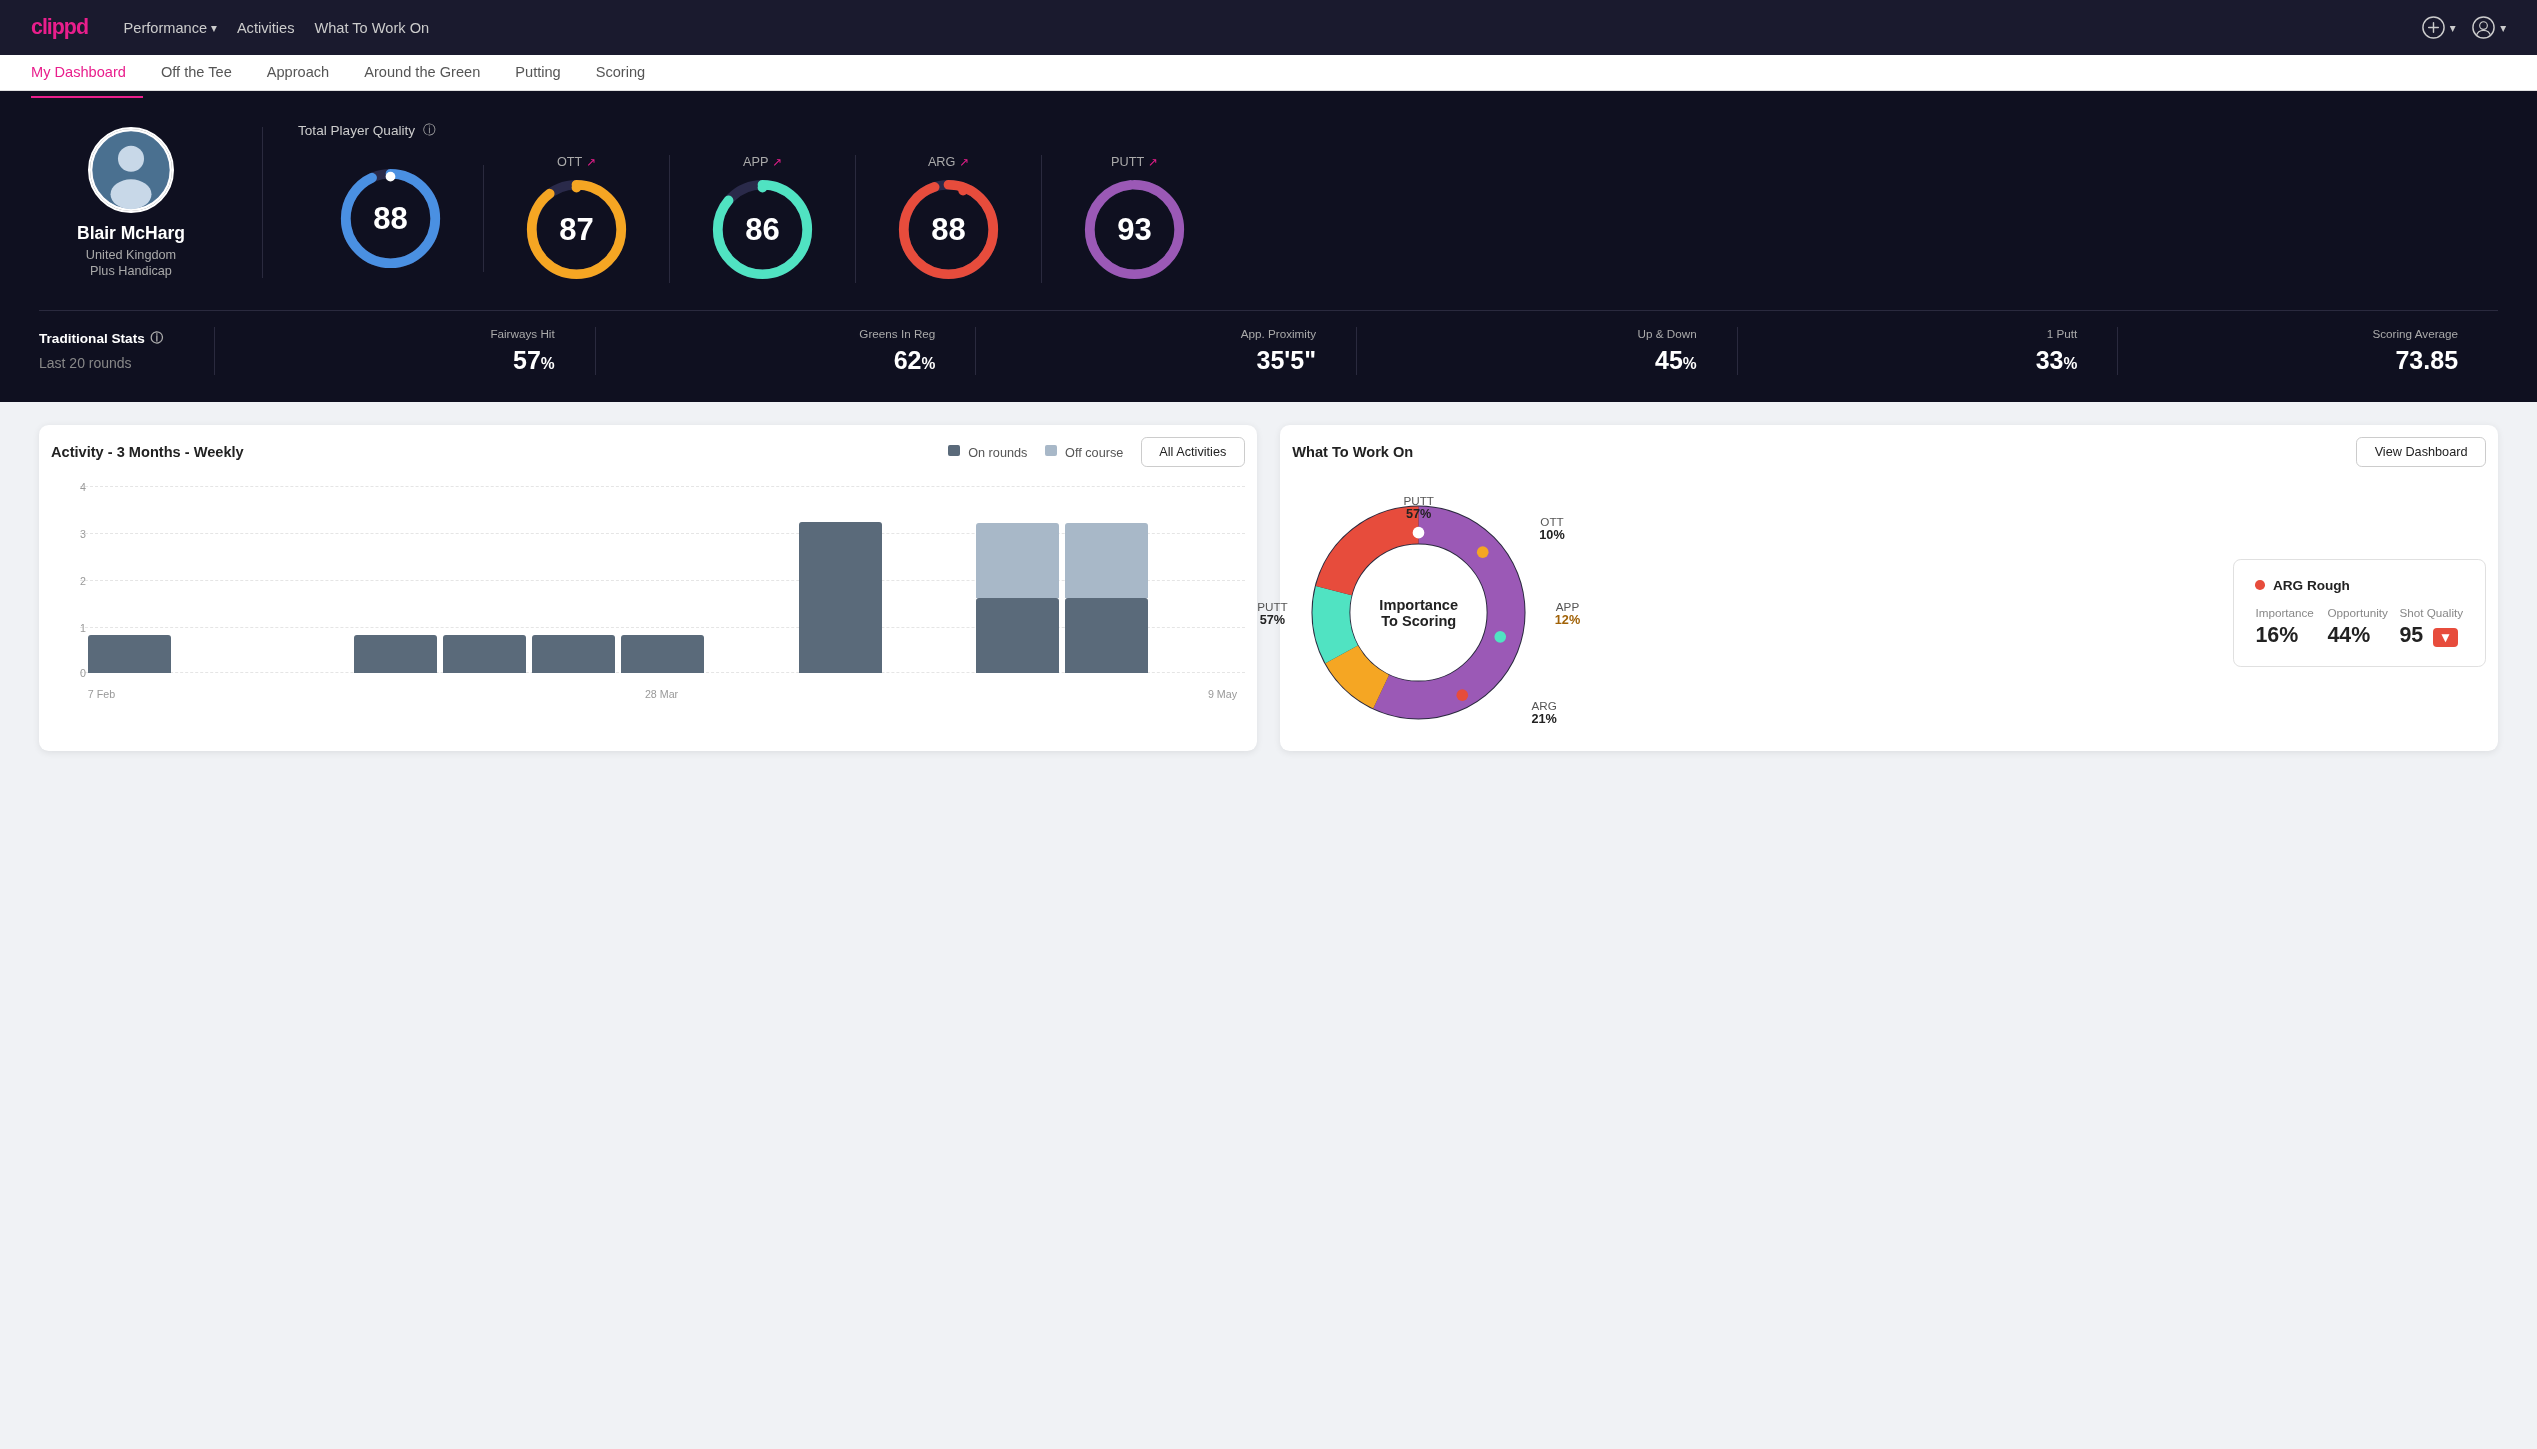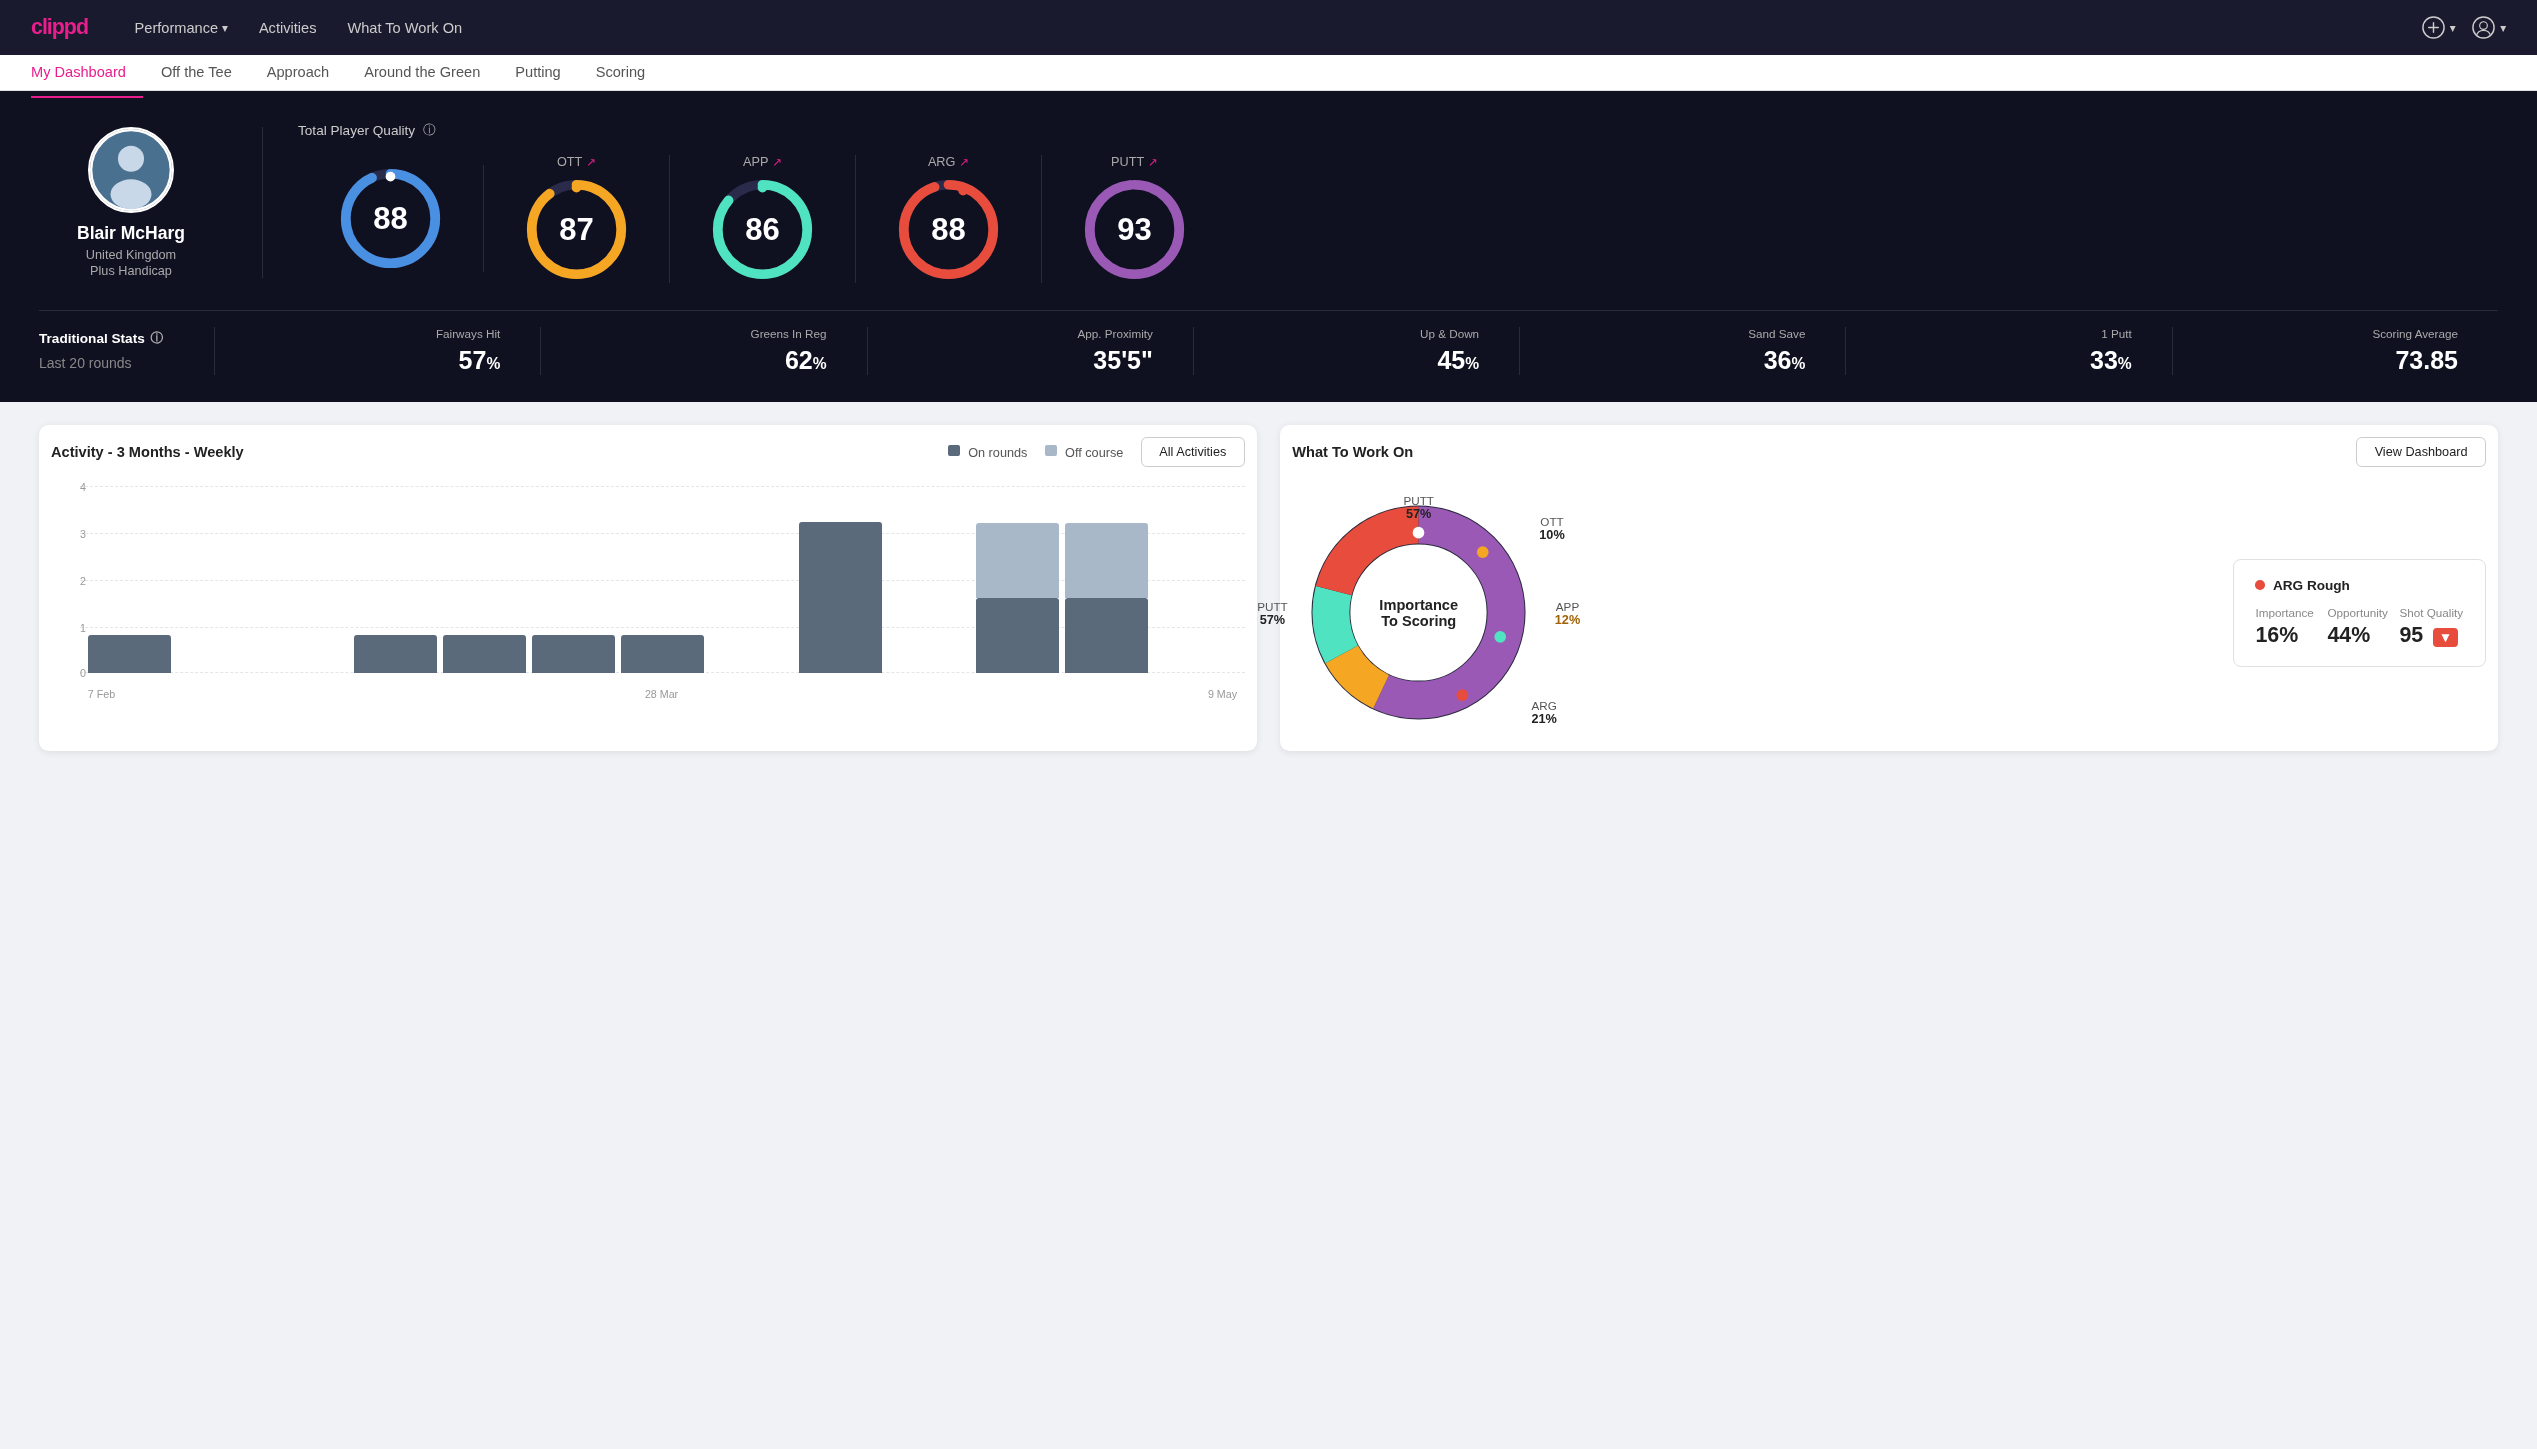--- a/index.html
+++ b/index.html
@@ -5,21 +5,21 @@
     * { box-sizing: border-box; margin: 0; padding: 0; }
     body { font-family: -apple-system, BlinkMacSystemFont, 'Segoe UI', sans-serif; background: #f0f2f5; color: #fff; }
 
     
     .top-nav {
       background: #1a1a2e;
       display: flex;
       align-items: center;
       padding: 0 31px;
       height: 55px;
-      gap: 31px;
+      gap: 20px;
     }
     .logo {
       font-size: 21.4px;
       font-weight: 800;
       color: #e91e8c;
       letter-spacing: -1px;
       margin-right: 15.6px;
     }
     .logo span { color: #e91e8c; }
     .nav-item {
@@ -530,24 +530,20 @@
       <div class="stat-name">Greens In Reg</div>
       <div class="stat-value"><span>62</span><span style="font-size:15.6px;">%</span></div>
     </div>
     <div class="stat-col">
       <div class="stat-name">App. Proximity</div>
       <div class="stat-value"><span>35'5"</span></div>
     </div>
     <div class="stat-col">
       <div class="stat-name">Up &amp; Down</div>
       <div class="stat-value"><span>45</span><span style="font-size:15.6px;">%</span></div>
-    </div>
-    <div class="stat-col">
-      <div class="stat-name">Sand Save</div>
-      <div class="stat-value"><span>36</span><span style="font-size:15.6px;">%</span></div>
     </div>
     <div class="stat-col">
       <div class="stat-name">1 Putt</div>
       <div class="stat-value"><span>33</span><span style="font-size:15.6px;">%</span></div>
     </div>
     <div class="stat-col">
       <div class="stat-name">Scoring Average</div>
       <div class="stat-value"><span>73.85</span></div>
     </div>
   </div>

